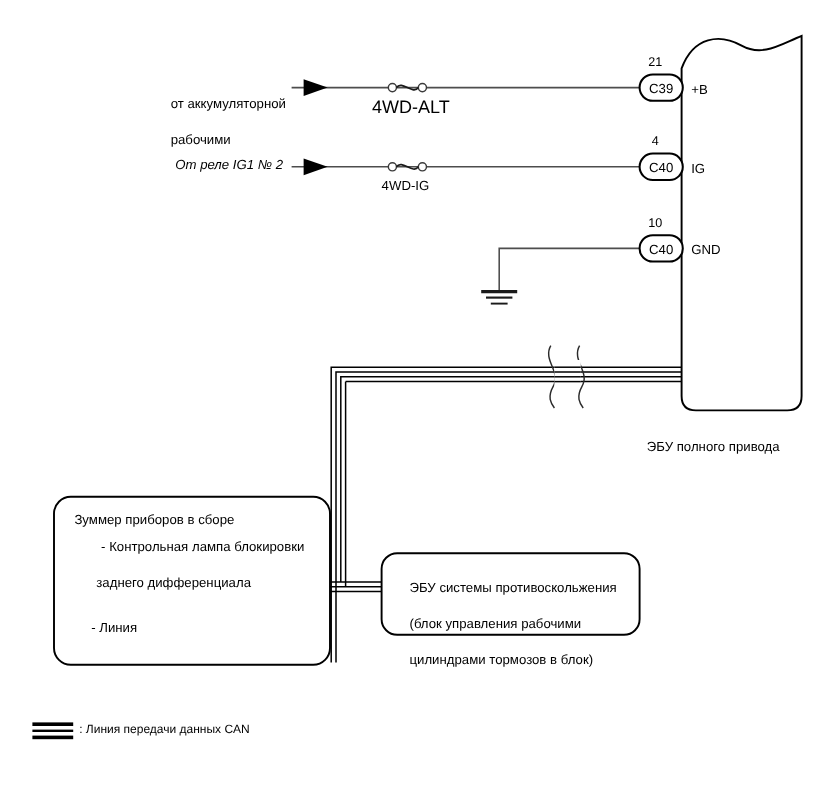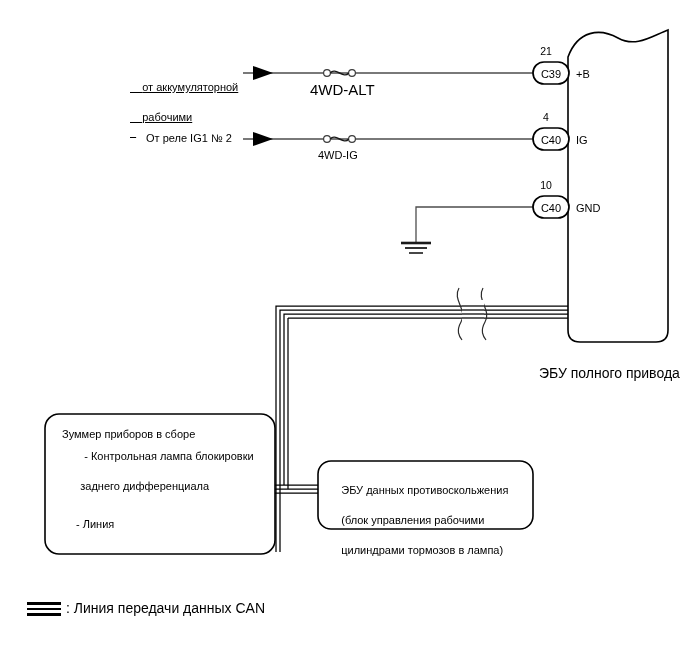--- a/index.html
+++ b/index.html
@@ -197,49 +197,49 @@
     <g>
       <rect class="box-outline" x="45" y="414" width="230" height="140" rx="14" ry="14"></rect>
     </g>
 
     <g>
       <rect class="box-outline" x="318" y="461" width="215" height="68" rx="13" ry="13"></rect>
     </g>
 
   </svg>
 
-  <div class="txt lbl-11" style="left:130px; top:65px; font-size:11px;text-decoration:underline;">
+  <div class="txt lbl-11" style="left:130px; top:65px; font-size:11px;">
     <span>от аккумуляторной</span><br>
     <span>рабочими</span>
   </div>
 
   <div class="txt" style="left:310px; top:82px; font-size:15px;">4WD-ALT</div>
 
-  <div class="txt" style="left:146px; top:131px; font-size:11px;">От реле IG1 № 2</div>
+  <div class="txt" style="left:146px; top:131px; font-size:11px;font-style:italic;">От реле IG1 № 2</div>
 
   <div class="txt" style="left:318px; top:148px; font-size:11px;">4WD-IG</div>
 
-  <div class="txt" style="left:539px; top:366px; font-size:14px;">ЭБУ полного привода</div>
+  <div class="txt" style="left:539px; top:366px; font-size:11px;">ЭБУ полного привода</div>
 
   <div class="txt" style="left:62px; top:427px; font-size:11px;">Зуммер приборов в сборе</div>
 
   <div class="txt" style="left:72px; top:434px; font-size:11px;">
     <span>- Контрольная лампа блокировки</span><br>
     <span style="margin-left:-4px; display:inline-block;">заднего дифференциала</span>
   </div>
 
   <div class="txt" style="left:76px; top:517px; font-size:11px;">- Линия</div>
 
   <div class="txt" style="left:329px; top:468px; font-size:11px;">
-    <span>ЭБУ данных противоскольжения</span><br>
+    <span>ЭБУ системы противоскольжения</span><br>
     <span>(блок управления рабочими</span><br>
-    <span>цилиндрами тормозов в лампа)</span>
+    <span>цилиндрами тормозов в блок)</span>
   </div>
 
   <div id="legend-symbol">
     <div class="legend-bar"></div>
     <div class="legend-bar"></div>
     <div class="legend-bar"></div>
   </div>
 
-  <div class="txt" style="left:66px; top:601px; font-size:14px;">: Линия передачи данных CAN</div>
+  <div class="txt" style="left:66px; top:601px; font-size:10px;">: Линия передачи данных CAN</div>
 
 </div>
 
 </body></html>

